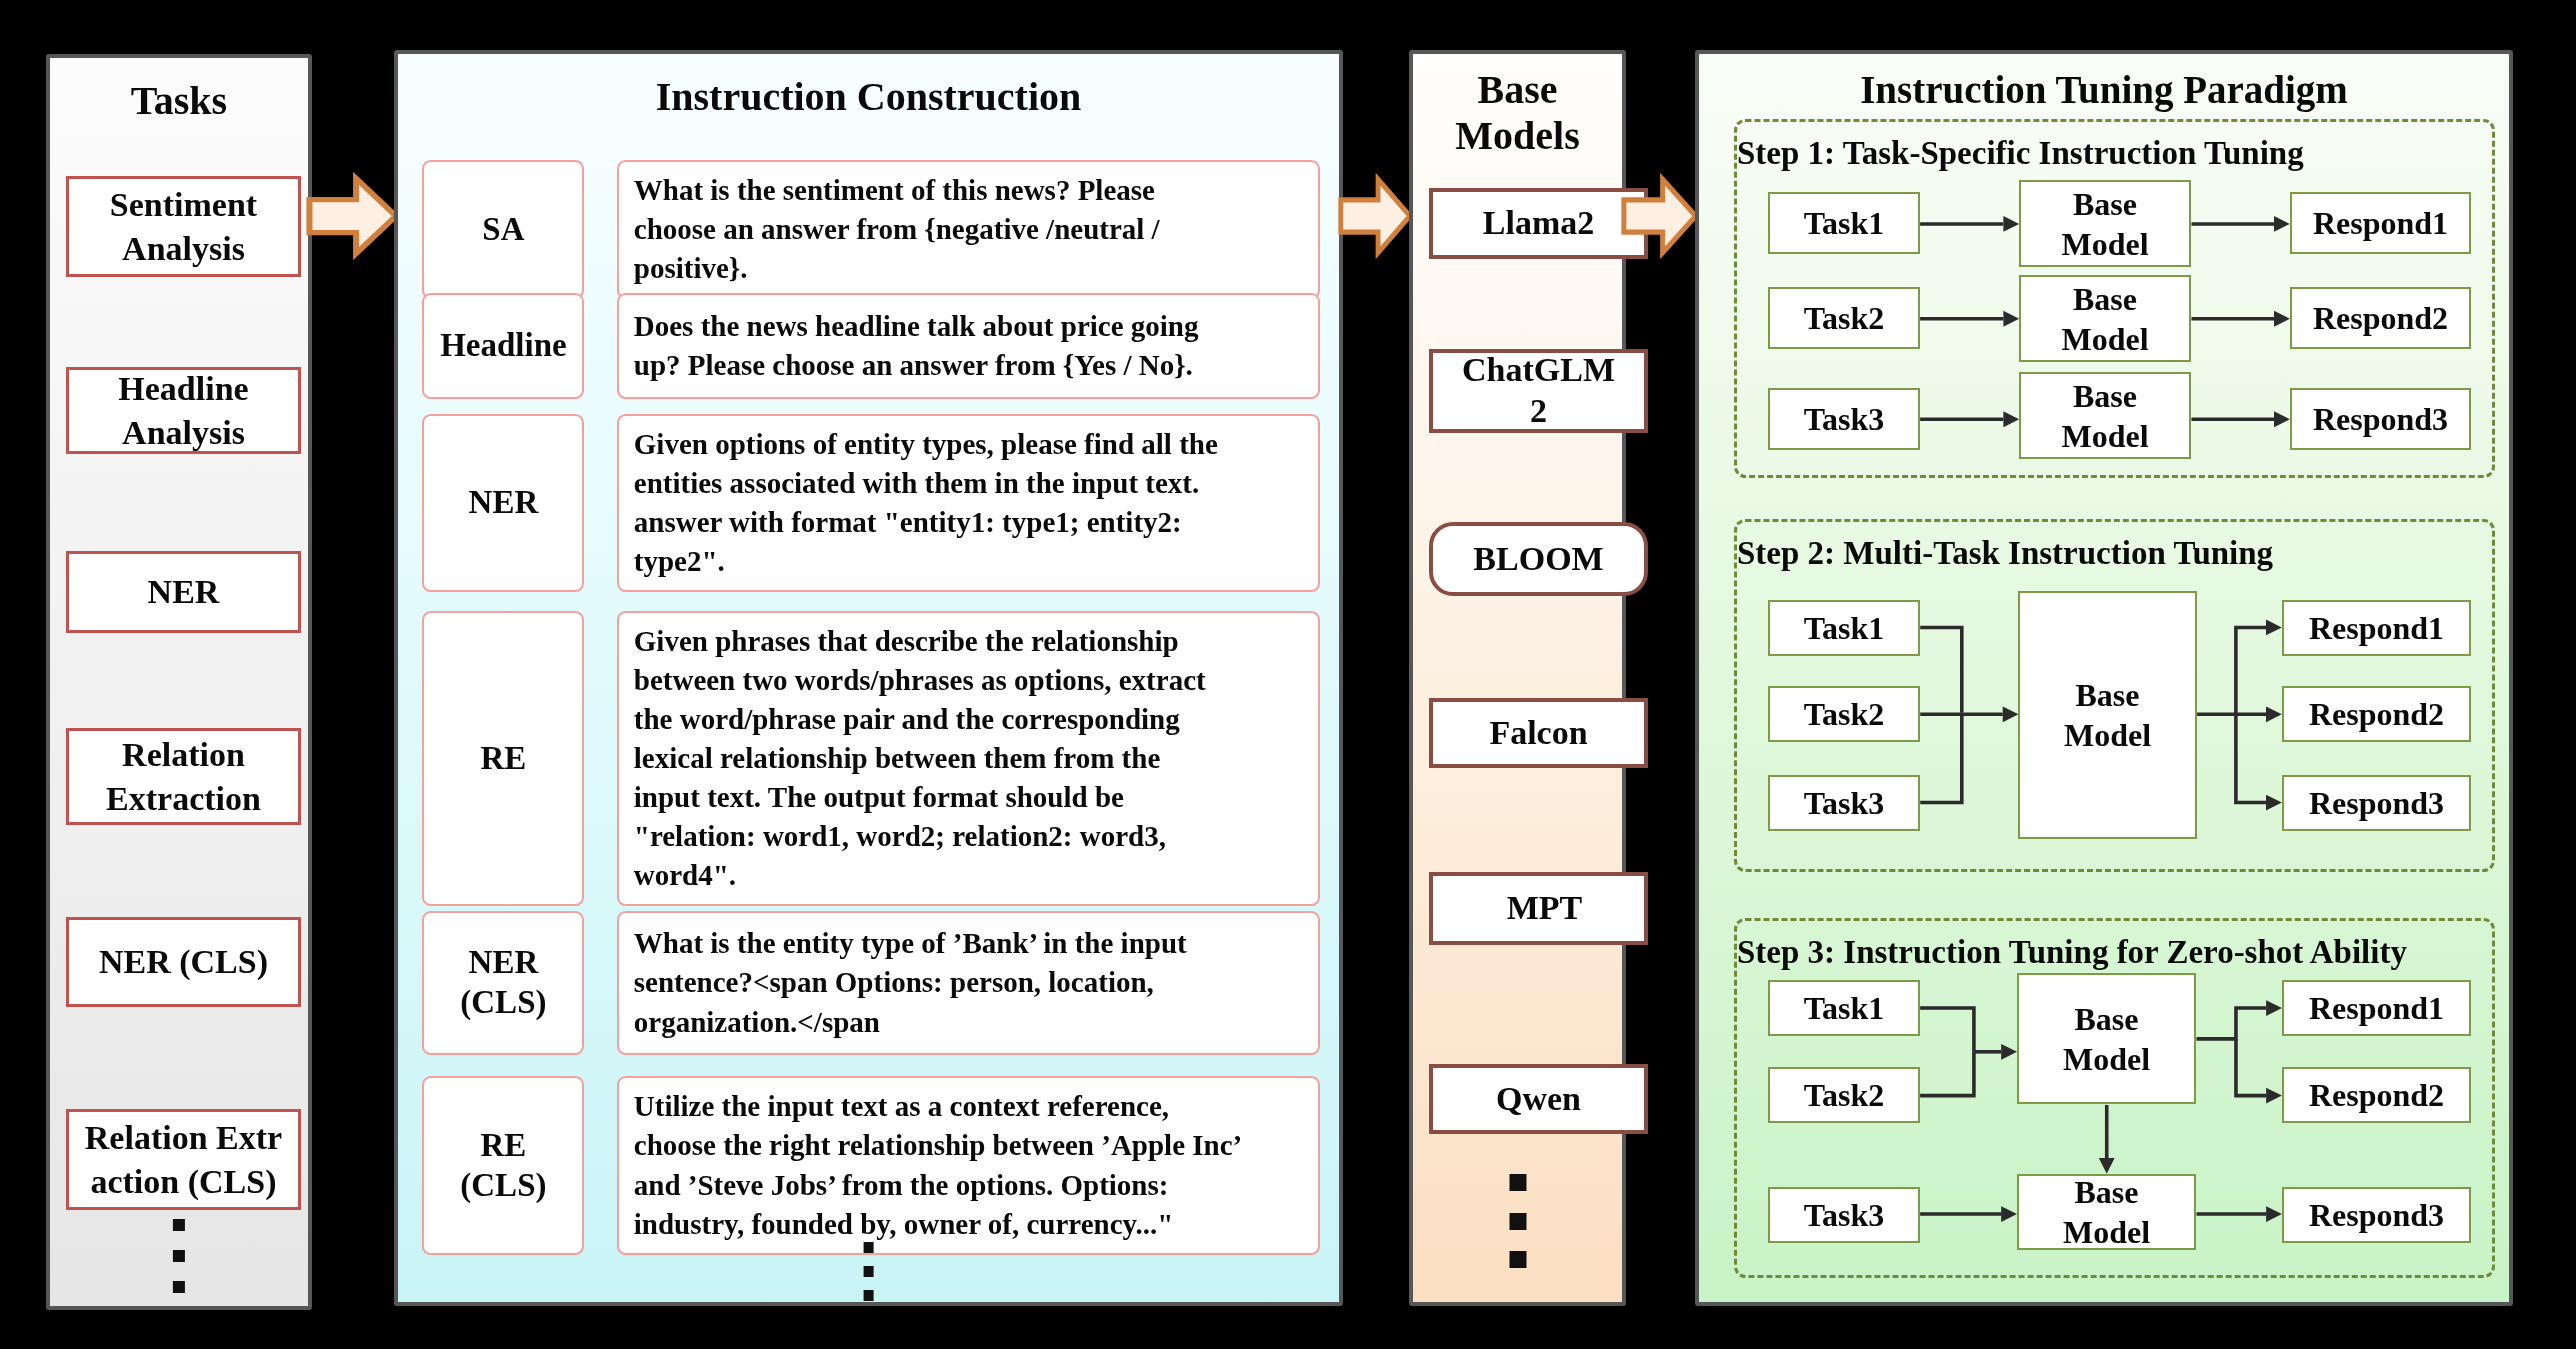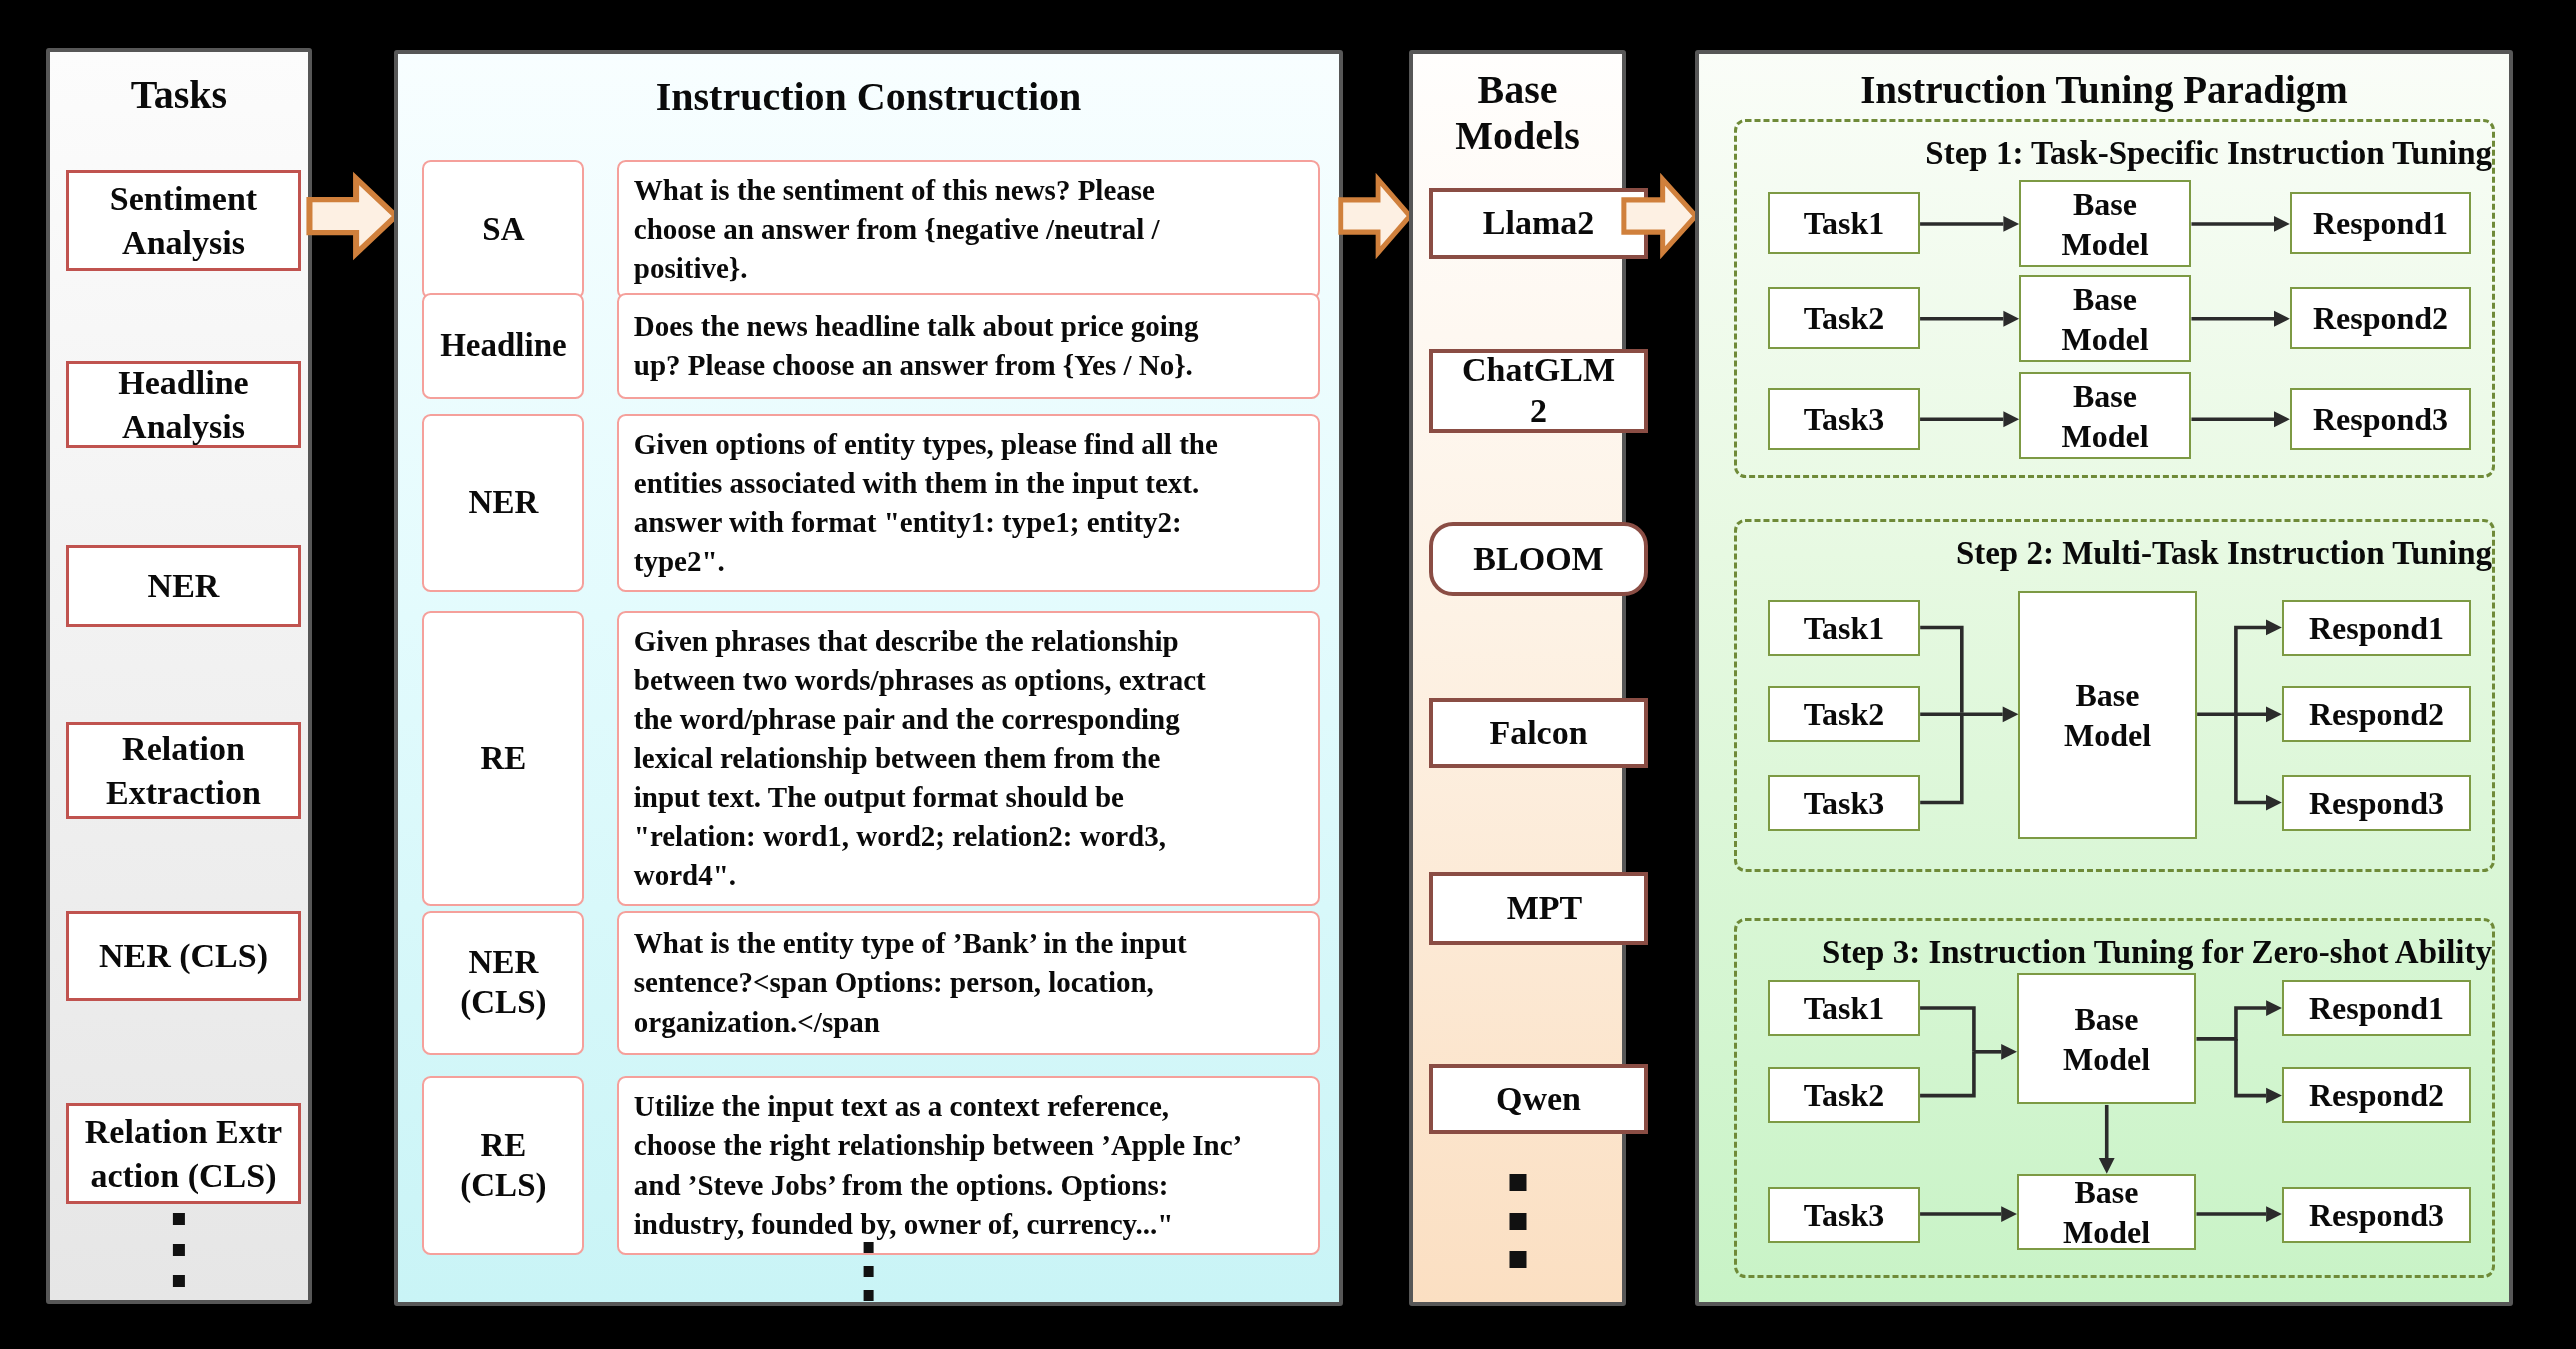--- a/index.html
+++ b/index.html
@@ -1,20 +1,20 @@
 <!DOCTYPE html>
 <html style="font-size:11.5px"><head>
 <meta charset="utf-8">
 <style>
   html,body{margin:0;padding:0;background:#000;}
   .stage{position:relative;width:2576px;height:1349px;background:#000;overflow:hidden;
          font-family:"Liberation Serif","DejaVu Serif",serif;color:#0a0a0a;font-weight:bold;}
   [data-bind]{white-space:pre-line;}
   .panel{position:absolute;box-sizing:border-box;border:4.3px solid #575757;border-radius:2.9px;}
-  .panel-tasks{left:46px;top:48px;width:266px;height:1256px;
+  .panel-tasks{left:46px;top:54px;width:266px;height:1256px;
     background:linear-gradient(180deg,#fcfcfc 0%,#f3f3f3 40%,#e6e6e6 100%);}
   .panel-ic{left:394px;top:50px;width:949px;height:1256px;
     background:linear-gradient(180deg,#f8feff 0%,#e3fbfd 45%,#c9f4f6 100%);}
   .panel-bm{left:1409px;top:50px;width:217px;height:1256px;
     background:linear-gradient(180deg,#fffefd 0%,#fdf2e5 45%,#fbdfc2 100%);}
   .panel-itp{left:1695px;top:50px;width:818px;height:1256px;
     background:linear-gradient(180deg,#fafdf8 0%,#e7f9e2 40%,#c8f3c6 100%);}
   .panel h2{margin:0;text-align:center;font-size:40px;line-height:1.15;font-weight:bold;}
   .panel-tasks h2{margin-top:20px;}
   .panel-ic h2{margin-top:20px;}
@@ -35,21 +35,21 @@
         border-radius:8.6px;padding:8.6px 14.4px;font-size:29px;line-height:1.35;
         display:flex;flex-direction:column;justify-content:center;}
   .dots{position:absolute;left:50%;transform:translateX(-50%);display:flex;
         flex-direction:column;align-items:center;gap:18.7px;}
   .dots i{display:block;width:12.2px;height:12.2px;background:#111;}
   .dots.big i{width:17px;height:17px;}
   .dots.big{gap:21.5px;}
 
   .step{position:absolute;left:35px;width:761px;box-sizing:border-box;
         border:3.6px dashed #6f8a38;border-radius:11.5px;}
-  .step-title{text-align:right;font-size:33px;margin-top:13px;}
+  .step-title{text-align:left;font-size:33px;margin-top:13px;}
   .gbox{position:absolute;box-sizing:border-box;background:#fff;border:2.9px solid #7d9a44;
         display:flex;align-items:center;justify-content:center;text-align:center;
         font-size:32px;line-height:1.25;}
   .conn{position:absolute;left:0;top:0;pointer-events:none;}
   .conn path{stroke:#2b2b2b;stroke-width:5;fill:none;}
   .conn polygon{fill:#2b2b2b;stroke:none;}
   .flow-arrow{position:absolute;}
 </style>
 </head>
 <body>

